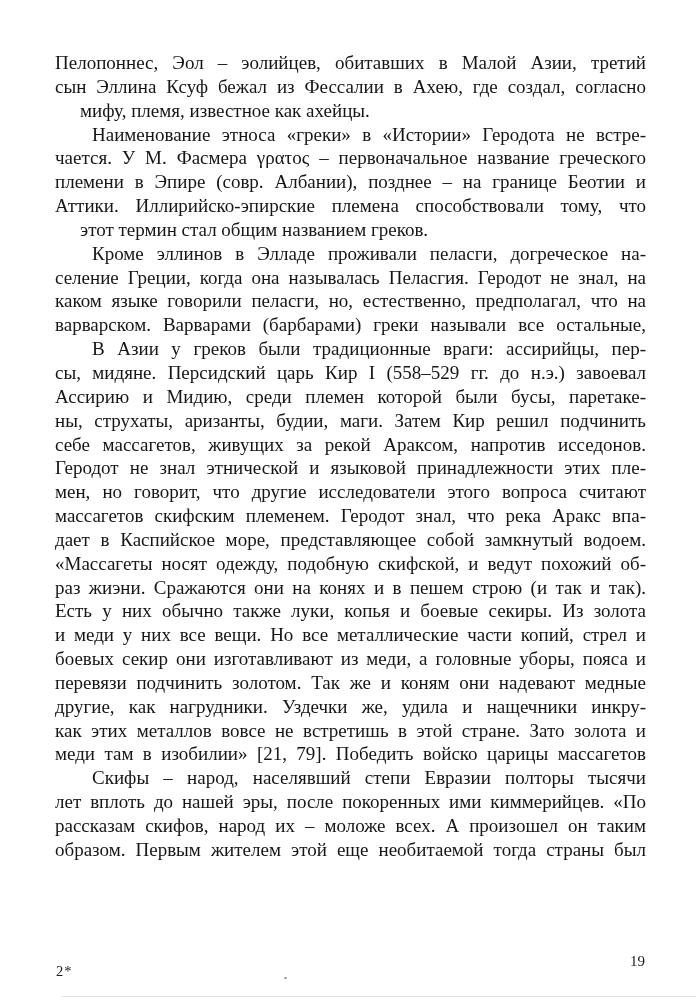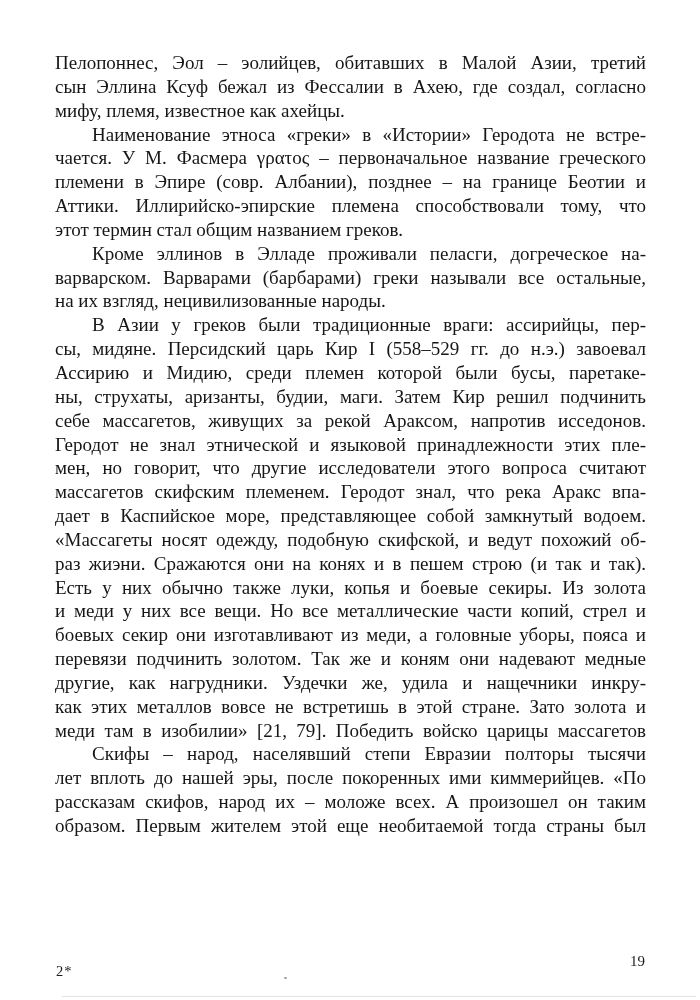--- a/index.html
+++ b/index.html
@@ -31,20 +31,21 @@
     line-height: 23.85px;
     text-align: justify;
     text-align-last: justify;
     overflow: hidden;
   }
   .ln.indent {
     text-indent: 37px;
   }
   .ln.last {
     text-align-last: left;
+    margin-left: 25px;
   }
   .footer-sig {
     position: absolute;
     left: 56px;
     top: 963px;
     font-size: 14.5px;
     letter-spacing: 1px;
     color: #1c1c1c;
   }
   .footer-pageno {
@@ -85,22 +86,23 @@
       </div>
       <div class="paragraph">
         <div class="ln indent">Наименование этноса «греки» в «Истории» Геродота не встре-</div>
         <div class="ln">чается. У М. Фасмера γρατος – первоначальное название греческого</div>
         <div class="ln">племени в Эпире (совр. Албании), позднее – на границе Беотии и</div>
         <div class="ln">Аттики. Иллирийско-эпирские племена способствовали тому, что</div>
         <div class="ln last">этот термин стал общим названием греков.</div>
       </div>
       <div class="paragraph">
         <div class="ln indent">Кроме эллинов в Элладе проживали пеласги, догреческое на-</div>
+        <div class="ln">селение Греции, когда она называлась Пеласгия. Геродот не знал, на</div>
+        <div class="ln">каком языке говорили пеласги, но, естественно, предполагал, что на</div>
         <div class="ln">варварском. Варварами (барбарами) греки называли все остальные,</div>
-        <div class="ln last">на их взгляд, нецивилизованные народы.</div>
       </div>
       <div class="paragraph">
         <div class="ln indent">В Азии у греков были традиционные враги: ассирийцы, пер-</div>
         <div class="ln">сы, мидяне. Персидский царь Кир I (558–529 гг. до н.э.) завоевал</div>
         <div class="ln">Ассирию и Мидию, среди племен которой были бусы, паретаке-</div>
         <div class="ln">ны, струхаты, аризанты, будии, маги. Затем Кир решил подчинить</div>
         <div class="ln">себе массагетов, живущих за рекой Араксом, напротив исседонов.</div>
         <div class="ln">Геродот не знал этнической и языковой принадлежности этих пле-</div>
         <div class="ln">мен, но говорит, что другие исследователи этого вопроса считают</div>
         <div class="ln">массагетов скифским племенем. Геродот знал, что река Аракс впа-</div>

